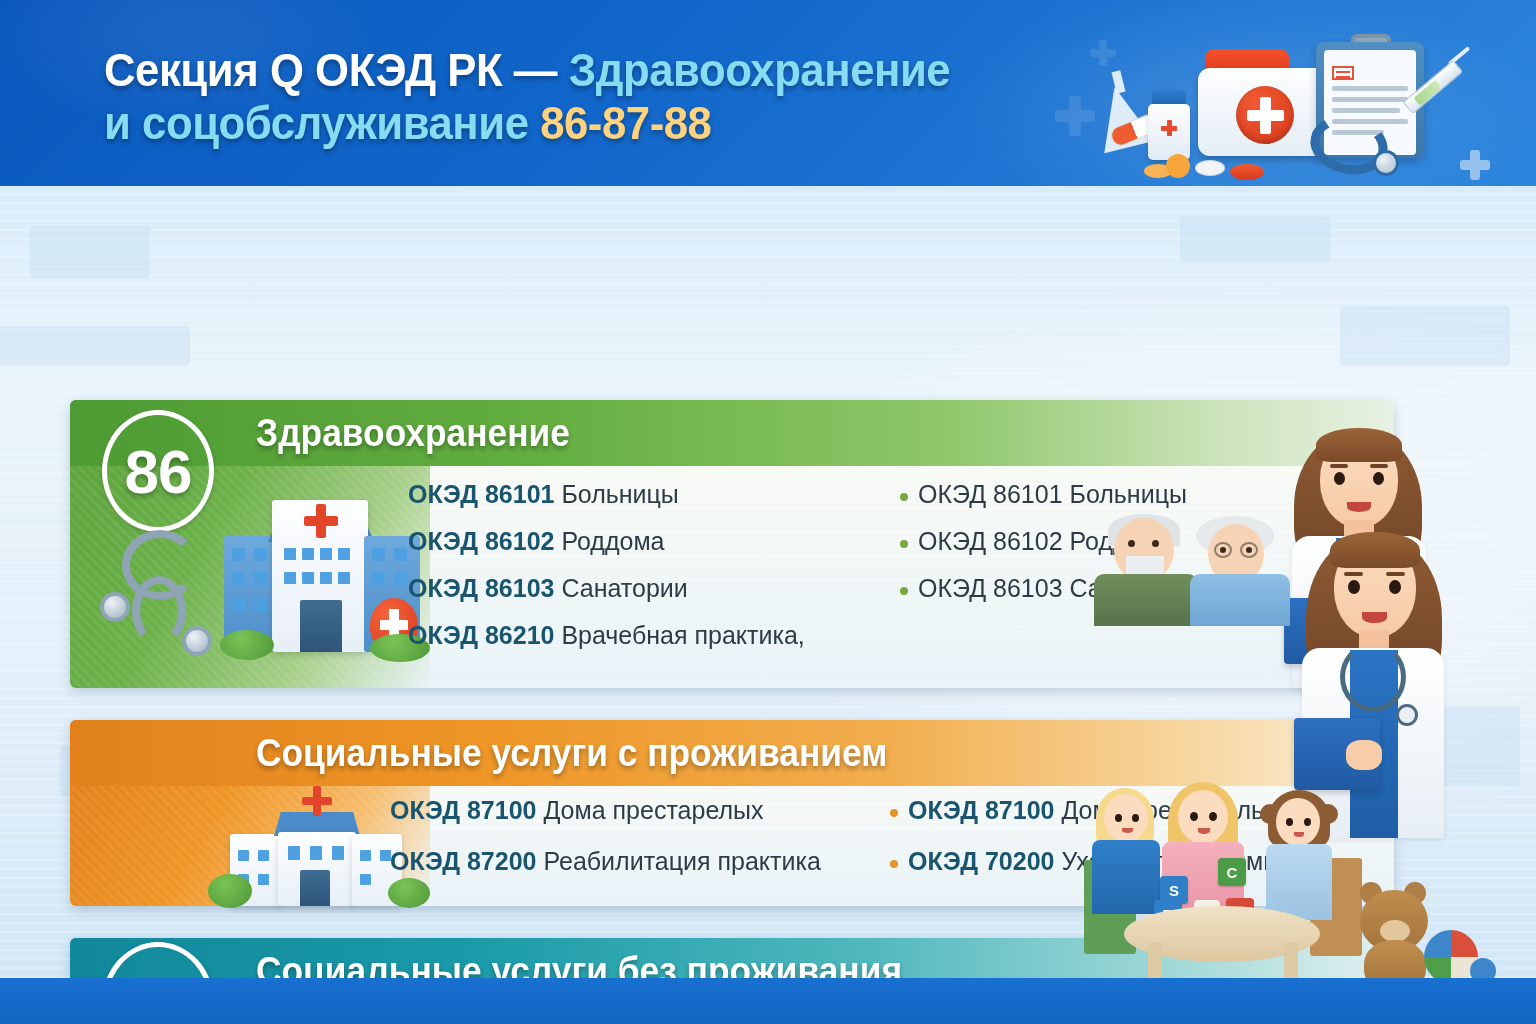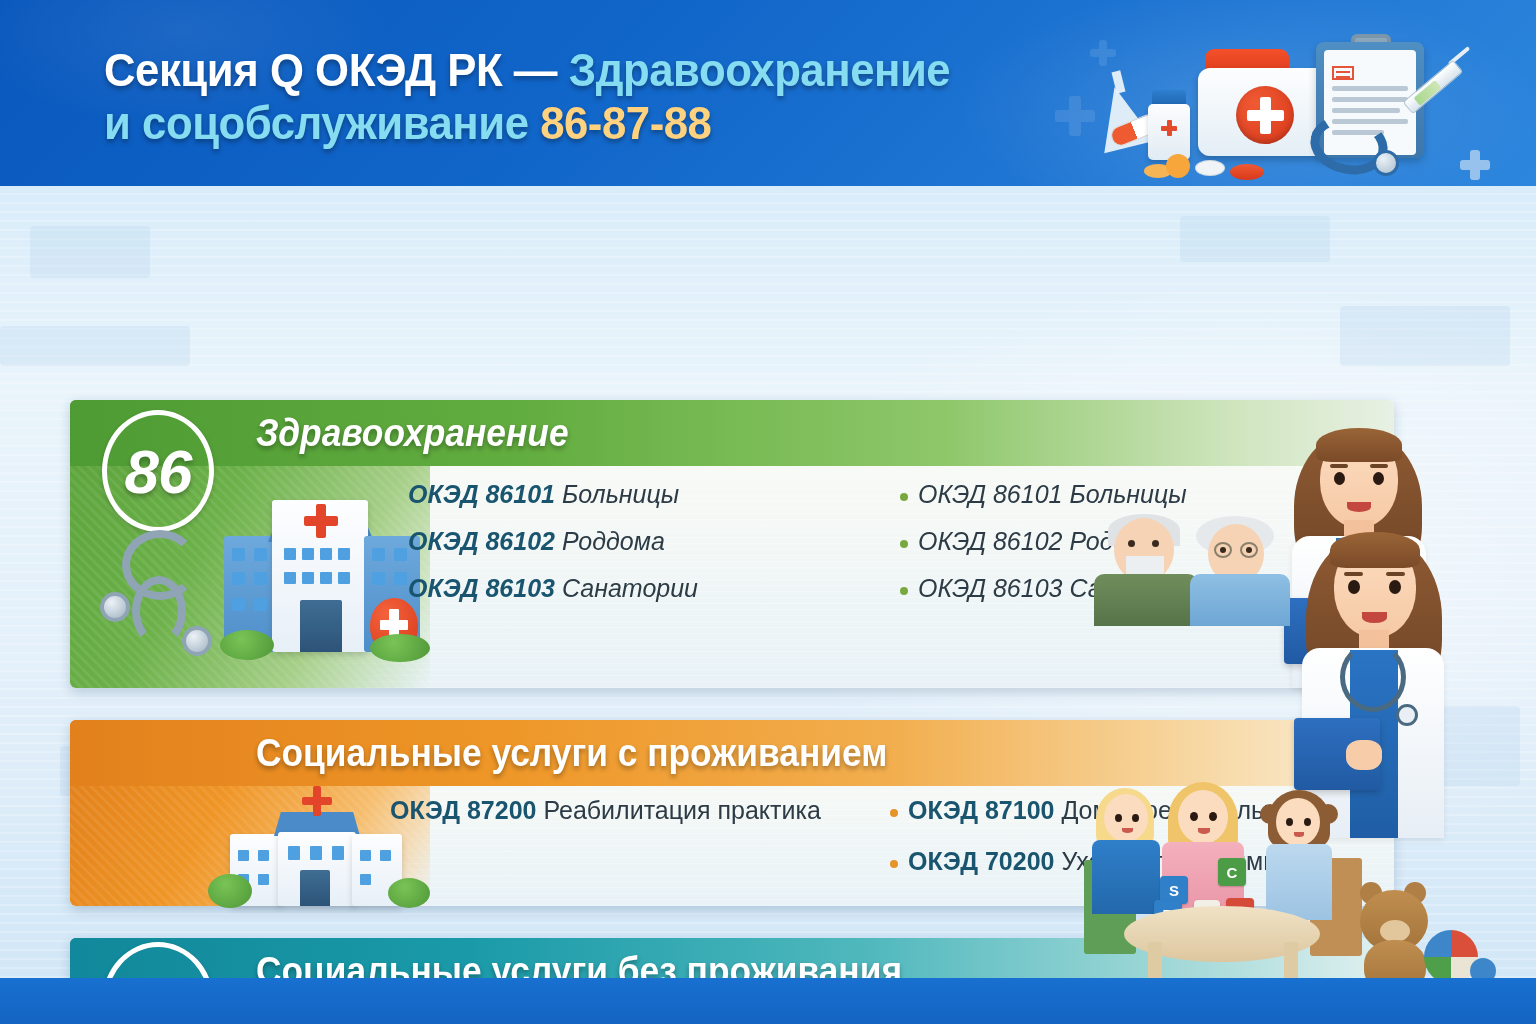--- a/index.html
+++ b/index.html
@@ -174,21 +174,21 @@
     background: linear-gradient(180deg,#1870d0,#1464c2);
   }
 
   
   .card {
     position: absolute; left: 70px; width: 1324px;
     border-radius: 6px;
     box-shadow: 0 4px 12px rgba(30,70,110,.22);
     overflow: visible;
   }
-  #card-86 { top: 214px; height: 288px; font-style: italic; }
+  #card-86 { top: 214px; height: 288px; }
   #card-87 { top: 534px; height: 186px; }
   #card-88 { top: 752px; height: 192px; }
 
   .card-bg {
     position: absolute; inset: 0; border-radius: 6px; overflow: hidden;
     background: linear-gradient(180deg,#fbfbf5 0%,#f4f8f6 45%,#e8f2f7 100%);
   }
   .card-bg::after {
     content:""; position:absolute; inset:0;
     background: repeating-linear-gradient(0deg, rgba(255,255,255,.25) 0 1px, transparent 1px 6px);
@@ -466,20 +466,24 @@
             <span class="desc">Больницы</span>
           </div>
           <div class="li">
             <span class="code">ОКЭД 86102</span>
             <span class="desc">Роддома</span>
           </div>
           <div class="li">
             <span class="code">ОКЭД 86103</span>
             <span class="desc">Санатории</span>
           </div>
+          <div class="li">
+            <span class="code">ОКЭД 86210</span>
+            <span class="desc">Врачебная практика,</span>
+          </div>
         </div>
 
         <div class="col-right">
           <div class="li li-b">
             <span class="desc">ОКЭД 86101</span>
             <span class="desc">Больницы</span>
           </div>
           <div class="li li-b">
             <span class="desc">ОКЭД 86102</span>
             <span class="desc">Роддома</span>
@@ -539,20 +543,24 @@
           <span class="b-win" style="left:8px;top:40px;width:11px;height:11px;"></span>
         </div>
         <div class="bld b-door" style="left:80px;top:88px;width:30px;height:36px;"></div>
         <div class="bush" style="left:-12px;top:92px;width:44px;height:34px;"></div>
         <div class="bush" style="left:168px;top:96px;width:42px;height:30px;"></div>
       </div>
 
       <div class="cols">
         <div class="col-left">
           <div class="li">
+            <span class="code">ОКЭД 87100</span>
+            <span class="desc">Дома престарелых</span>
+          </div>
+          <div class="li">
             <span class="code">ОКЭД 87200</span>
             <span class="desc">Реабилитация практика</span>
           </div>
         </div>
         <div class="col-right">
           <div class="li li-b">
             <span class="code">ОКЭД 87100</span>
             <span class="desc">Дома престарелых</span>
           </div>
           <div class="li li-b">

